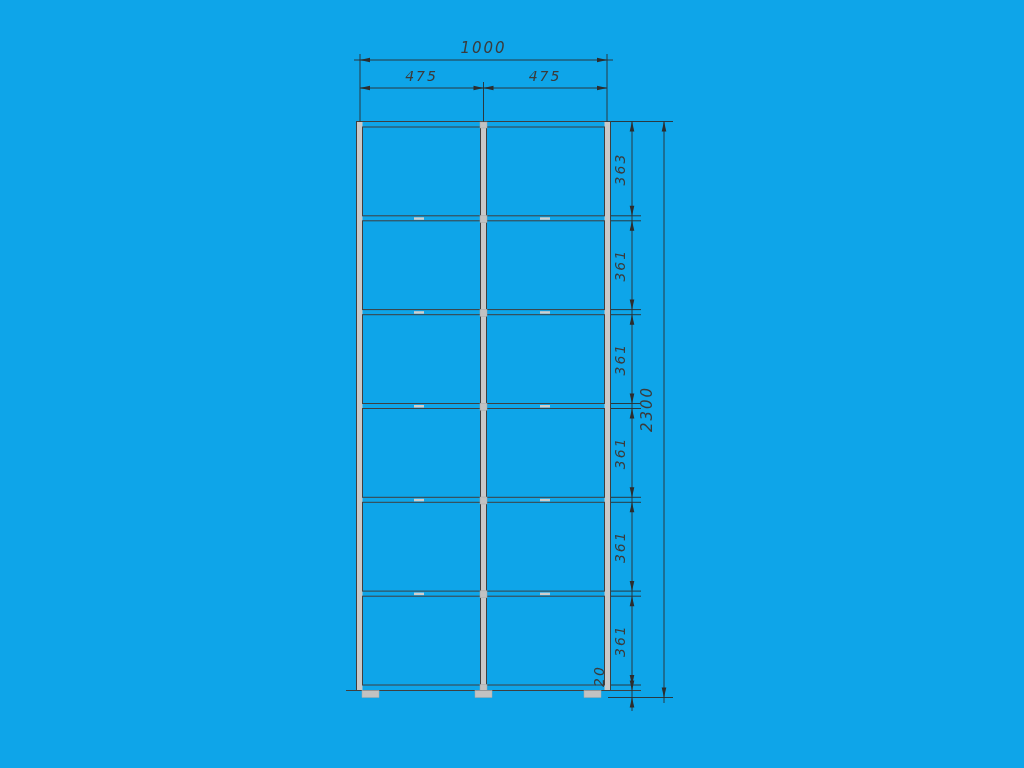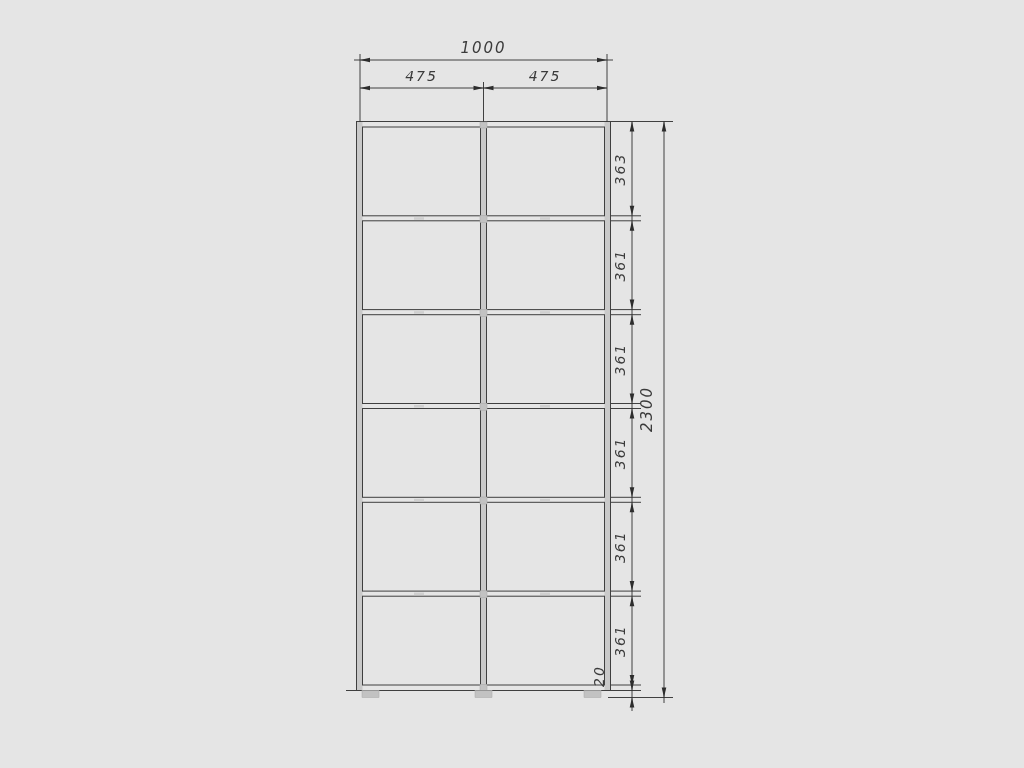--- a/index.html
+++ b/index.html
@@ -4,21 +4,21 @@
 <style>
   html, body {
     margin: 0;
     padding: 0;
     background: #ffffff;
   }
   .canvas {
     position: relative;
     width: 1024px;
     height: 768px;
-    background: #e5e5e5;
+    background: #0ea5e9;
     overflow: hidden;
     text-align: center;
   }
   svg { display: block; }
   .dim-text {
     font-family: "DejaVu Sans", sans-serif;
     font-style: italic;
     font-size: 14px;
     fill: #3b3b3b;
     letter-spacing: 2px;

